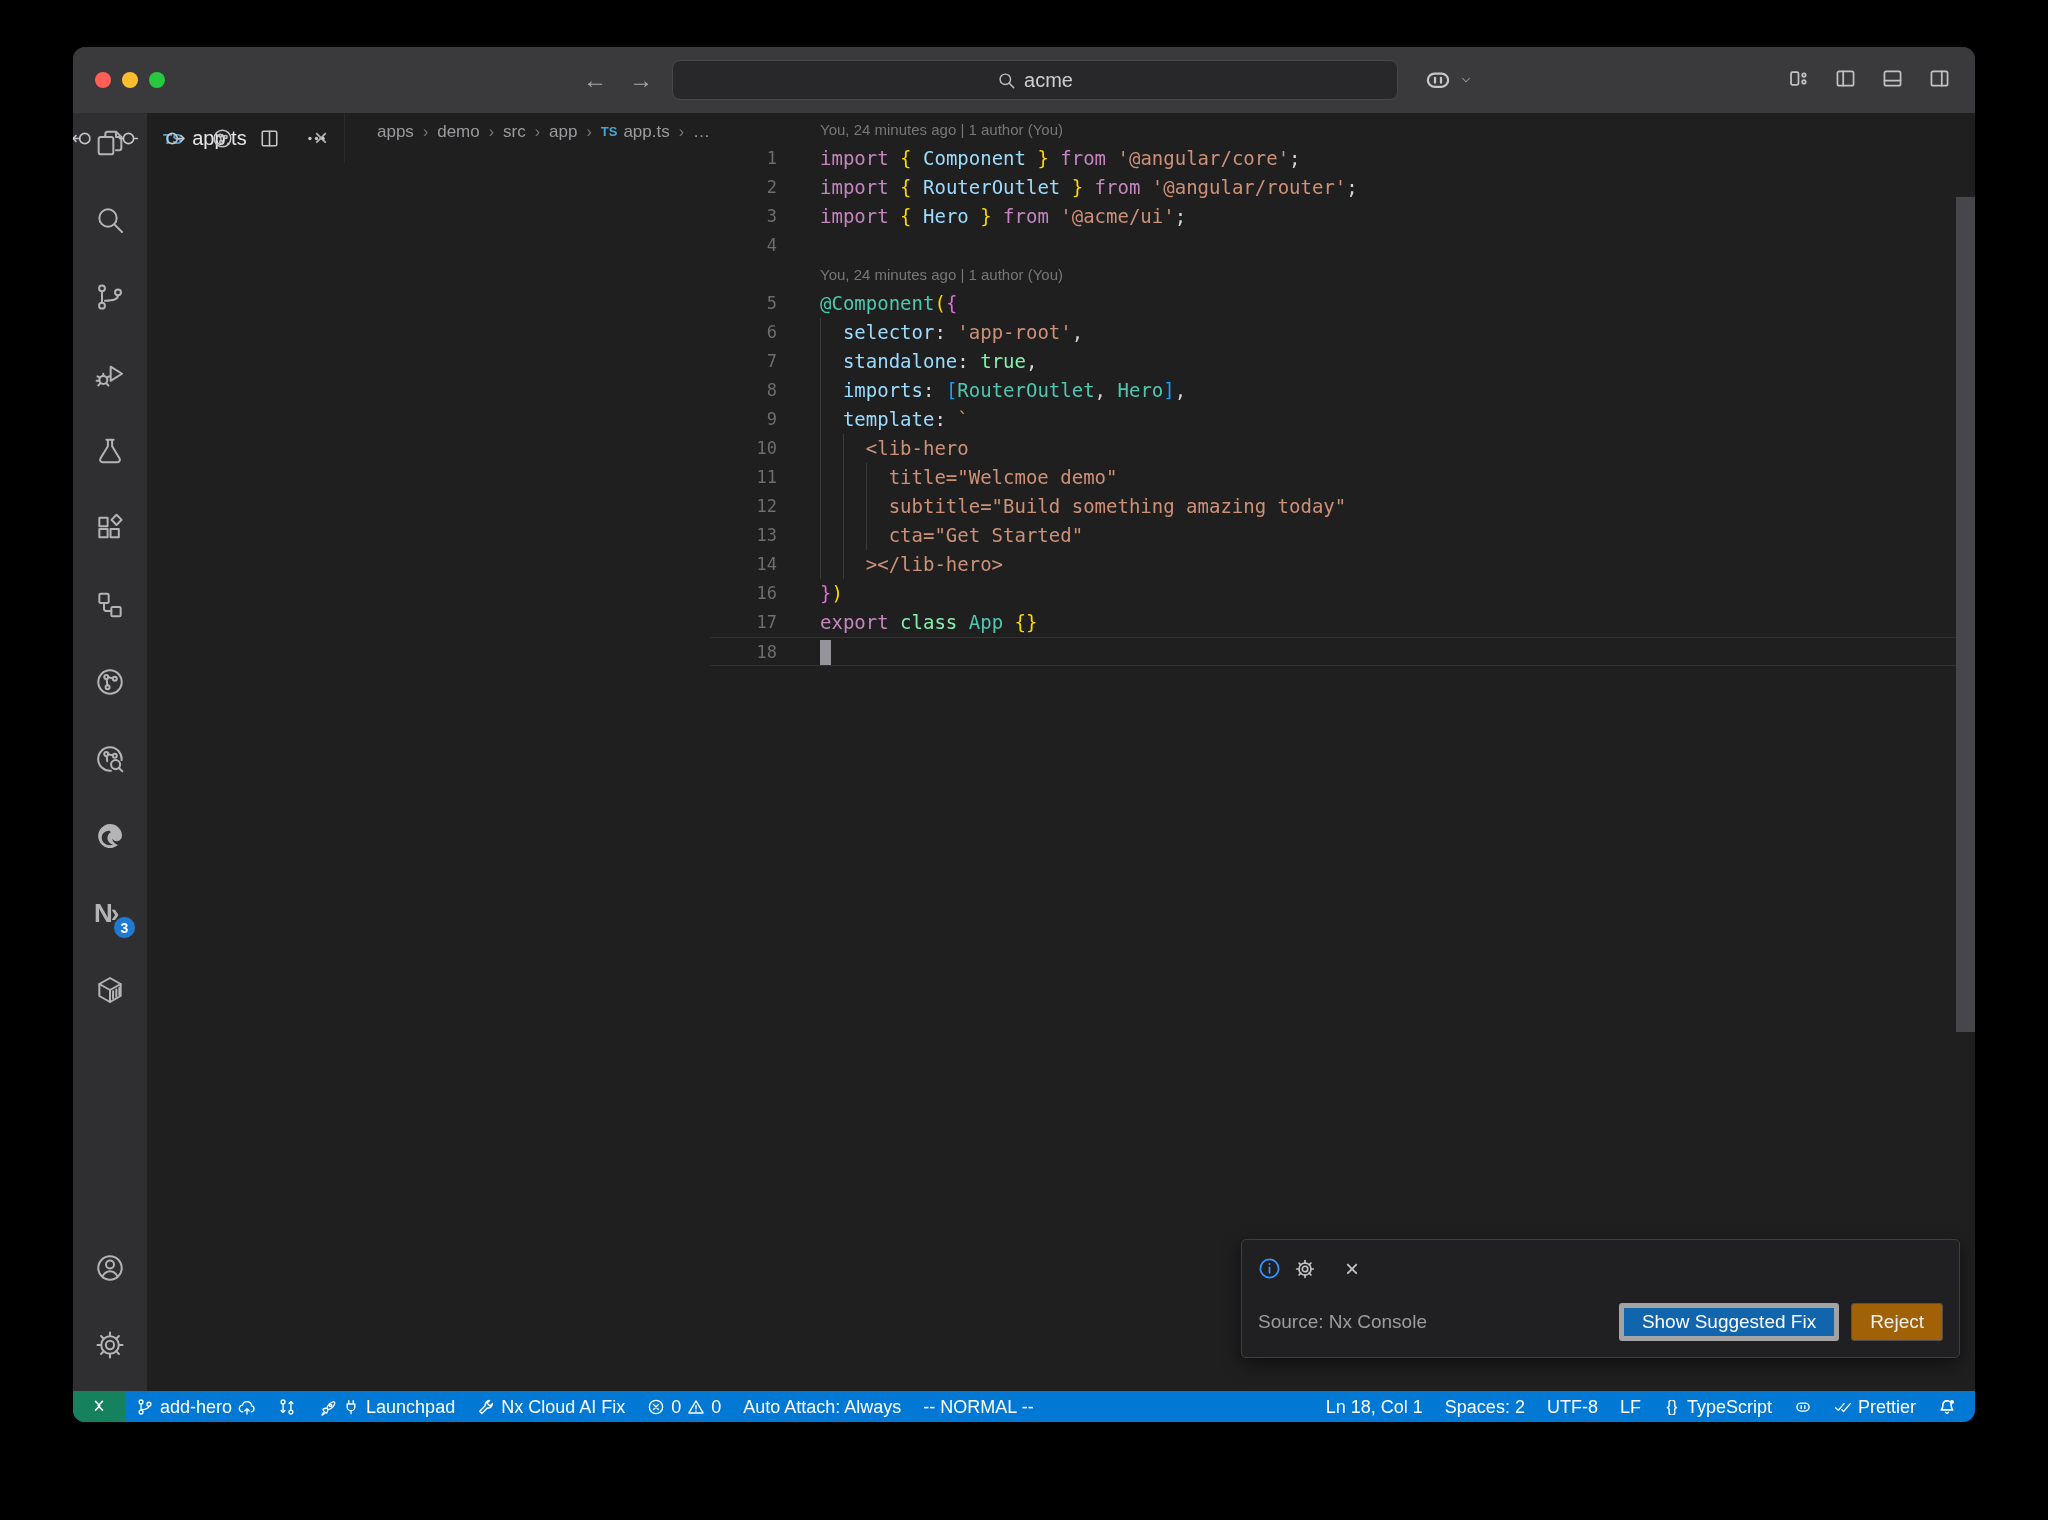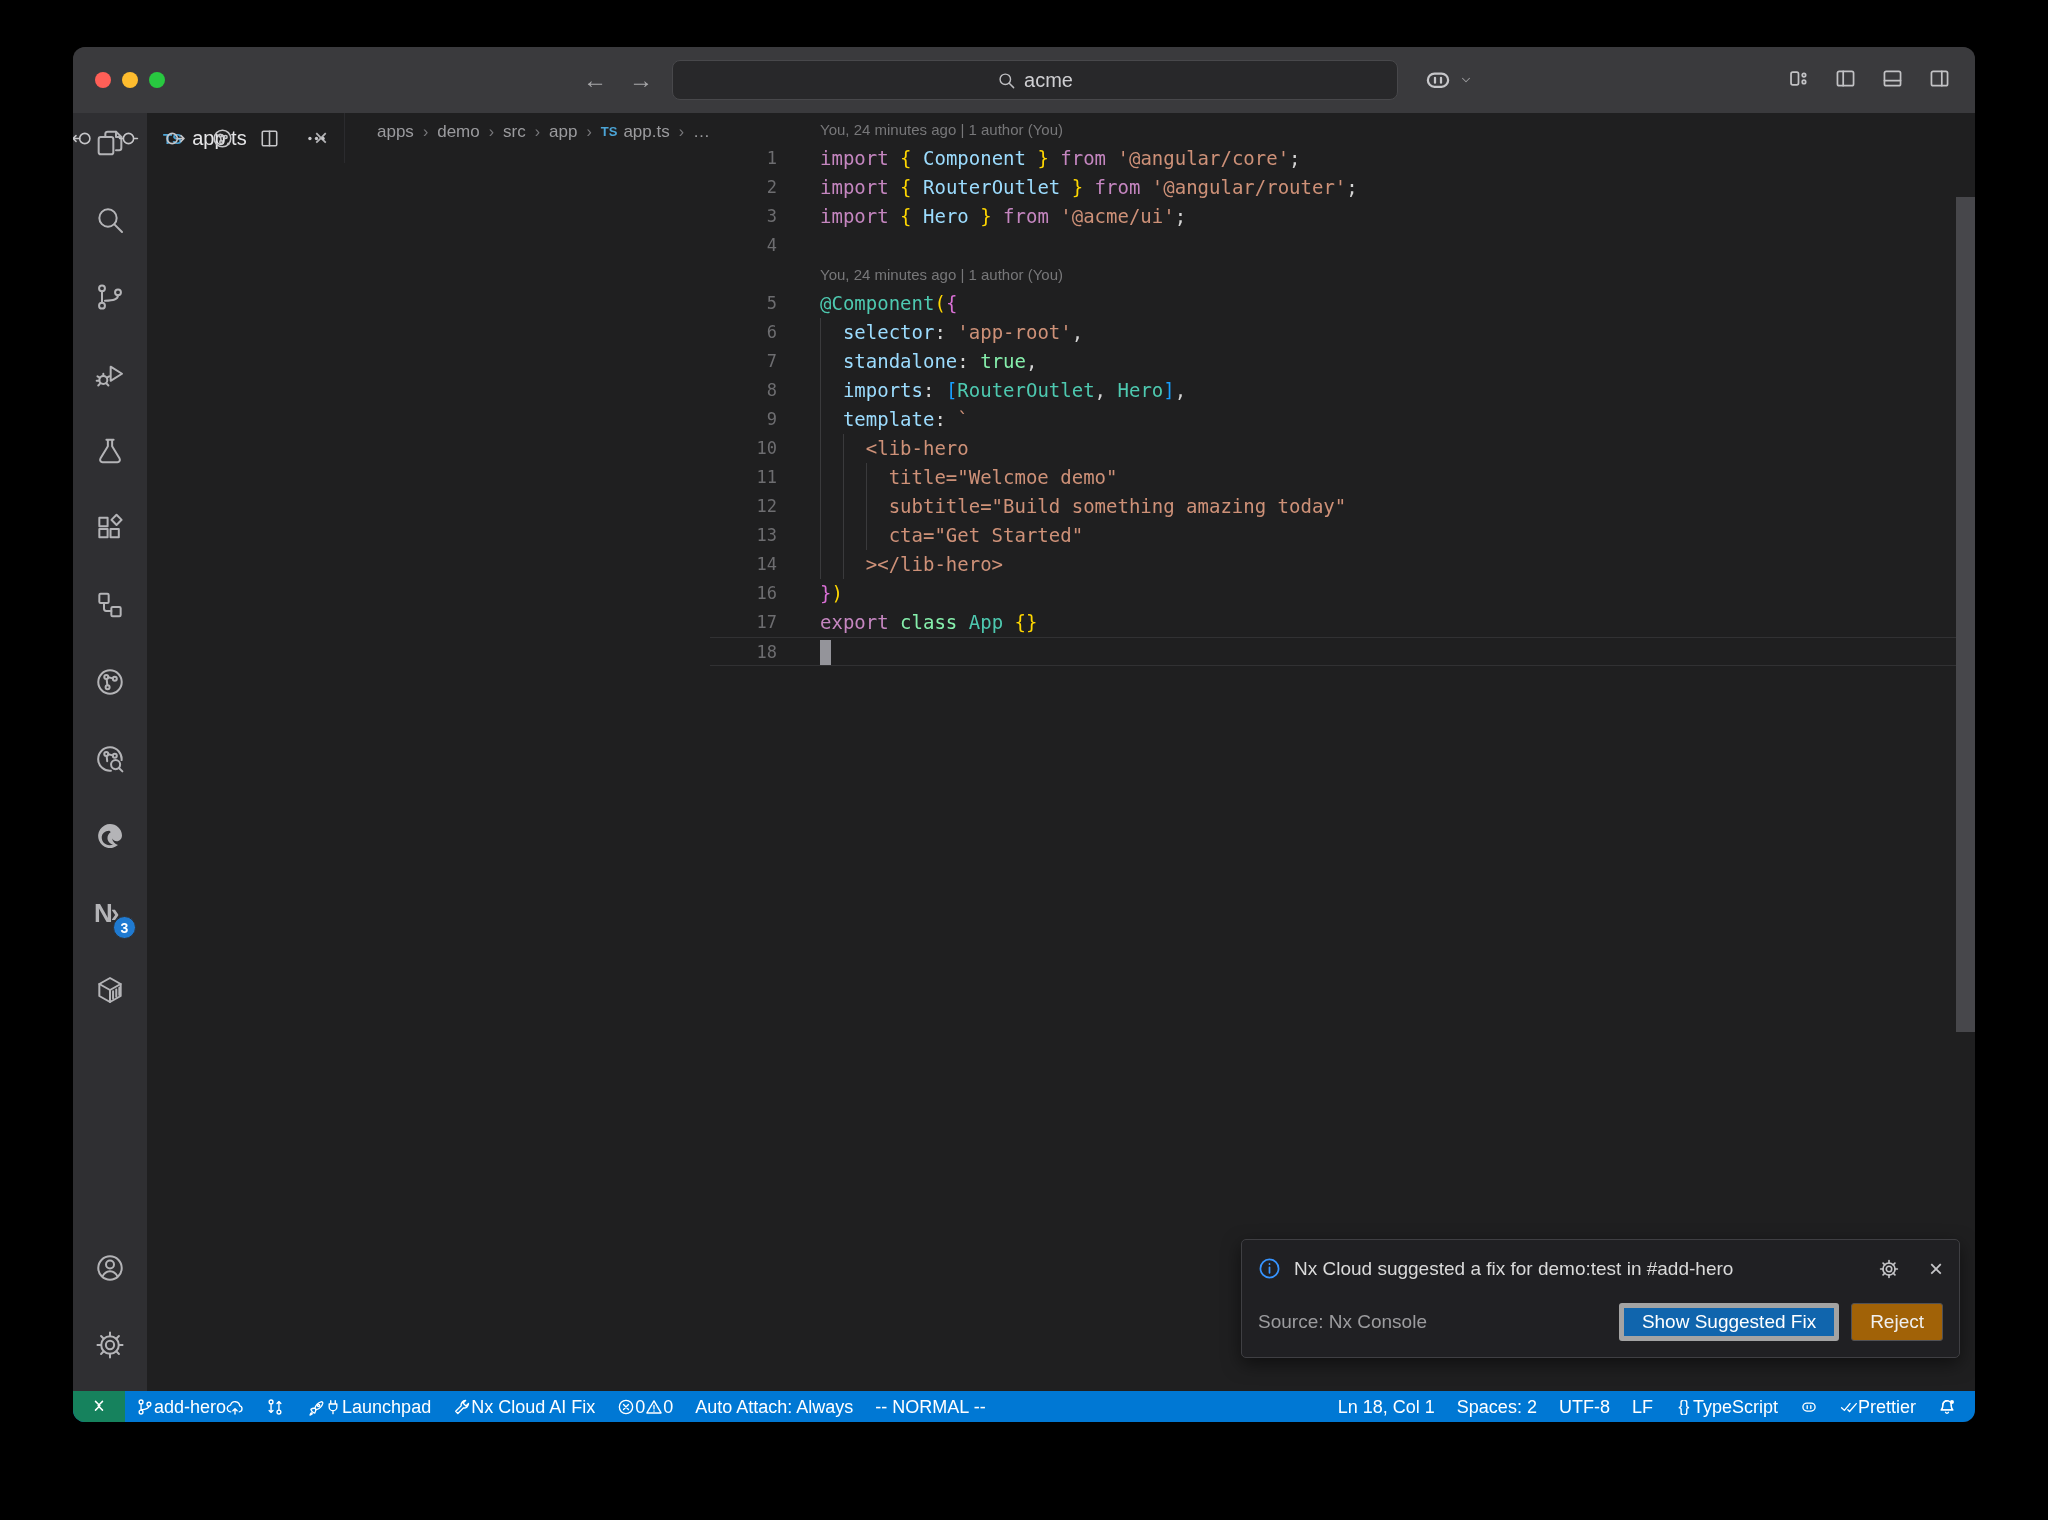--- a/index.html
+++ b/index.html
@@ -74,21 +74,21 @@
   .btn{height:38px;border-radius:3px;font-size:19px;padding:0 18px;display:flex;align-items:center;cursor:pointer;font-family:"Liberation Sans",sans-serif}
   .btn-primary{background:#1065ad;color:#fff;border:5px solid #a3a3a3}
   .btn-secondary{background:#a16207;color:#f0f0f0;border:1px solid #515155}
 
   
   .statusbar{height:31px;flex:none;background:#0078d4;display:flex;align-items:stretch;color:#fff;font-size:18px}
   .remote{width:52px;background:#16825d;display:flex;align-items:center;justify-content:center;cursor:pointer}
   .remote .ric{width:20px;height:20px}
   .sb-left,.sb-right{display:flex;align-items:stretch}
   .sb-right{margin-left:auto;padding-right:8px}
-  .sb-item{display:flex;align-items:center;padding:16px 11px;cursor:pointer;white-space:nowrap}
+  .sb-item{display:flex;align-items:center;padding:16px 11px;gap:6px;cursor:pointer;white-space:nowrap}
   .sb-ic{width:18px;height:18px;display:inline-block}
   .sb-braces{font-size:16px;line-height:18px;display:block;text-align:center}
 </style>
 </head>
 <body>
 
 <div class="canvas">
   <div class="window">
 
     <div class="titlebar">
@@ -444,21 +444,20 @@
     </div>
 
     <div class="notification">
       <div class="ntf-row1">
         <span class="ntf-info">
             <svg viewBox="0 0 16 16" fill="none" stroke="currentColor" stroke-width="1.2" stroke-linecap="round" stroke-linejoin="round">
               <circle cx="8" cy="8" r="6.3"></circle>
               <path d="M8 7.2v3.8 M8 4.8v.2"></path>
             </svg>
           </span>
-        <span class="ntf-title">Nx Cloud suggested a fix for demo:test in #add-hero</span>
         <span class="ntf-gear">
             <svg viewBox="0 0 16 16" fill="none" stroke="currentColor" stroke-width="1.2" stroke-linecap="round" stroke-linejoin="round">
               <circle cx="8" cy="8" r="2"></circle>
               <circle cx="8" cy="8" r="4.4"></circle>
               <path d="M8 1.9v1.8 M8 12.3v1.8 M1.9 8h1.8 M12.3 8h1.8 M3.7 3.7l1.3 1.3 M11 11l1.3 1.3 M12.3 3.7 11 5 M5 11l-1.3 1.3"></path>
             </svg>
           </span>
         <span class="ntf-close">×</span>
       </div>
       <div class="ntf-row2">

